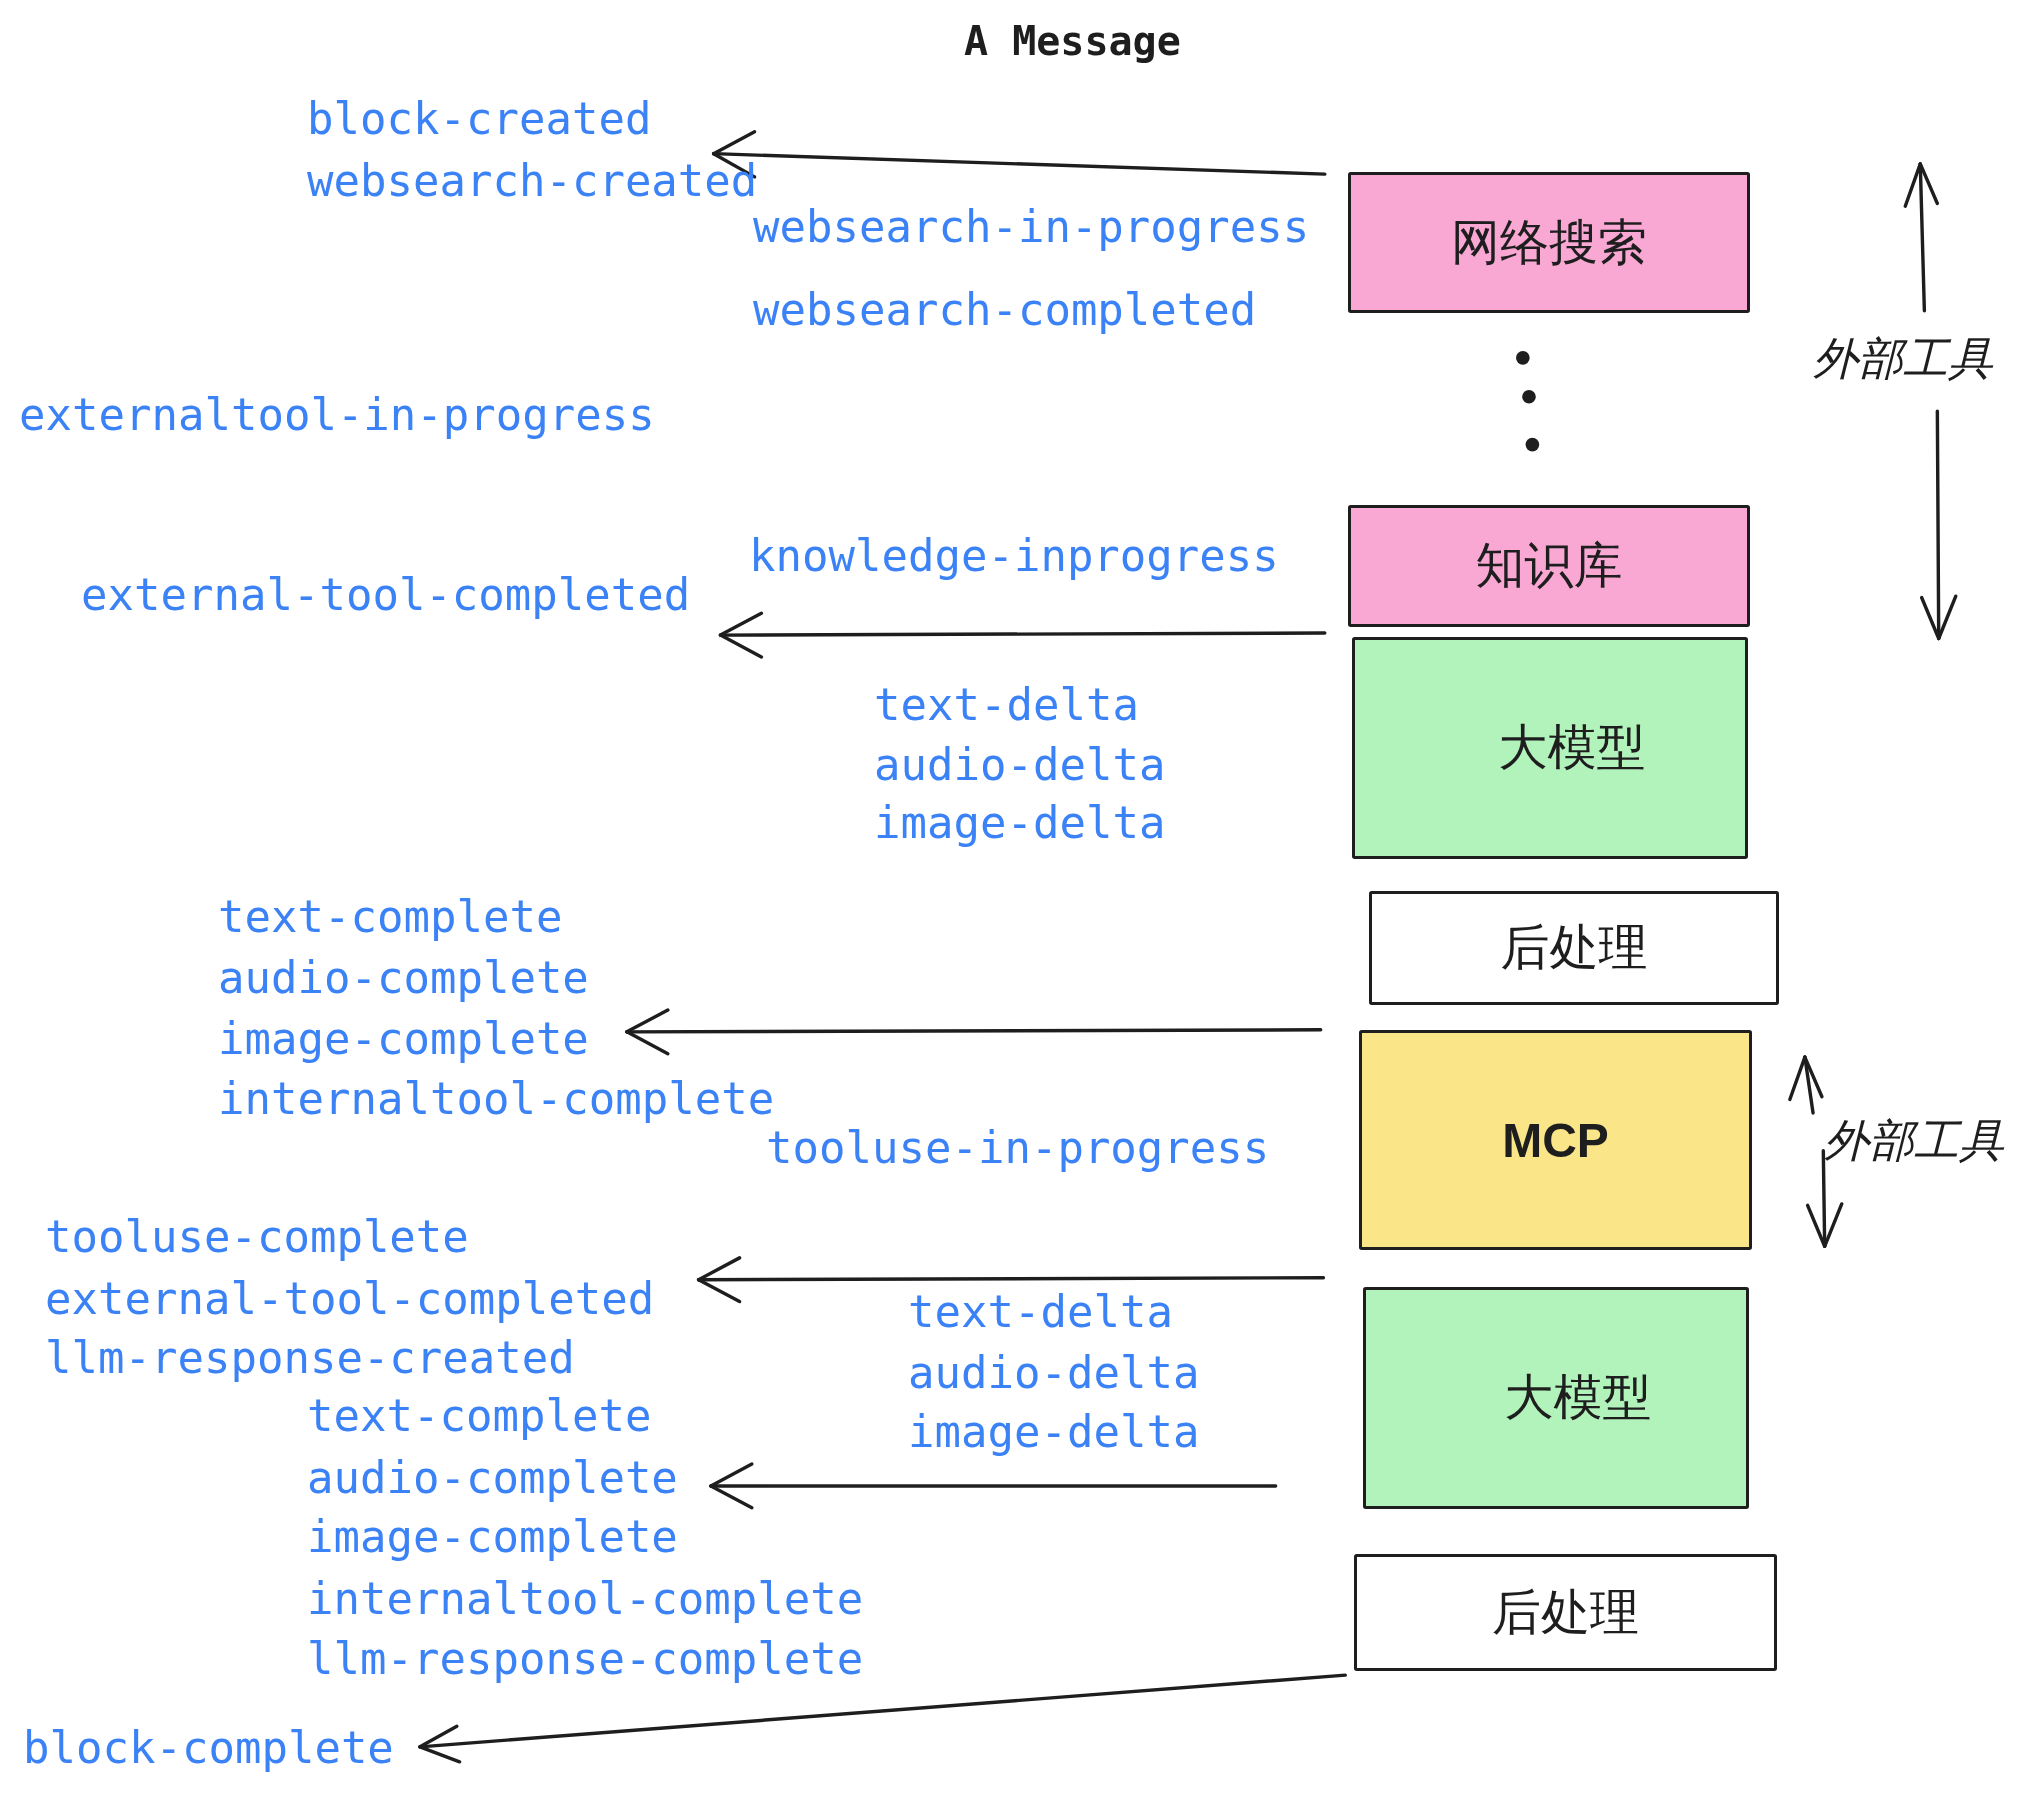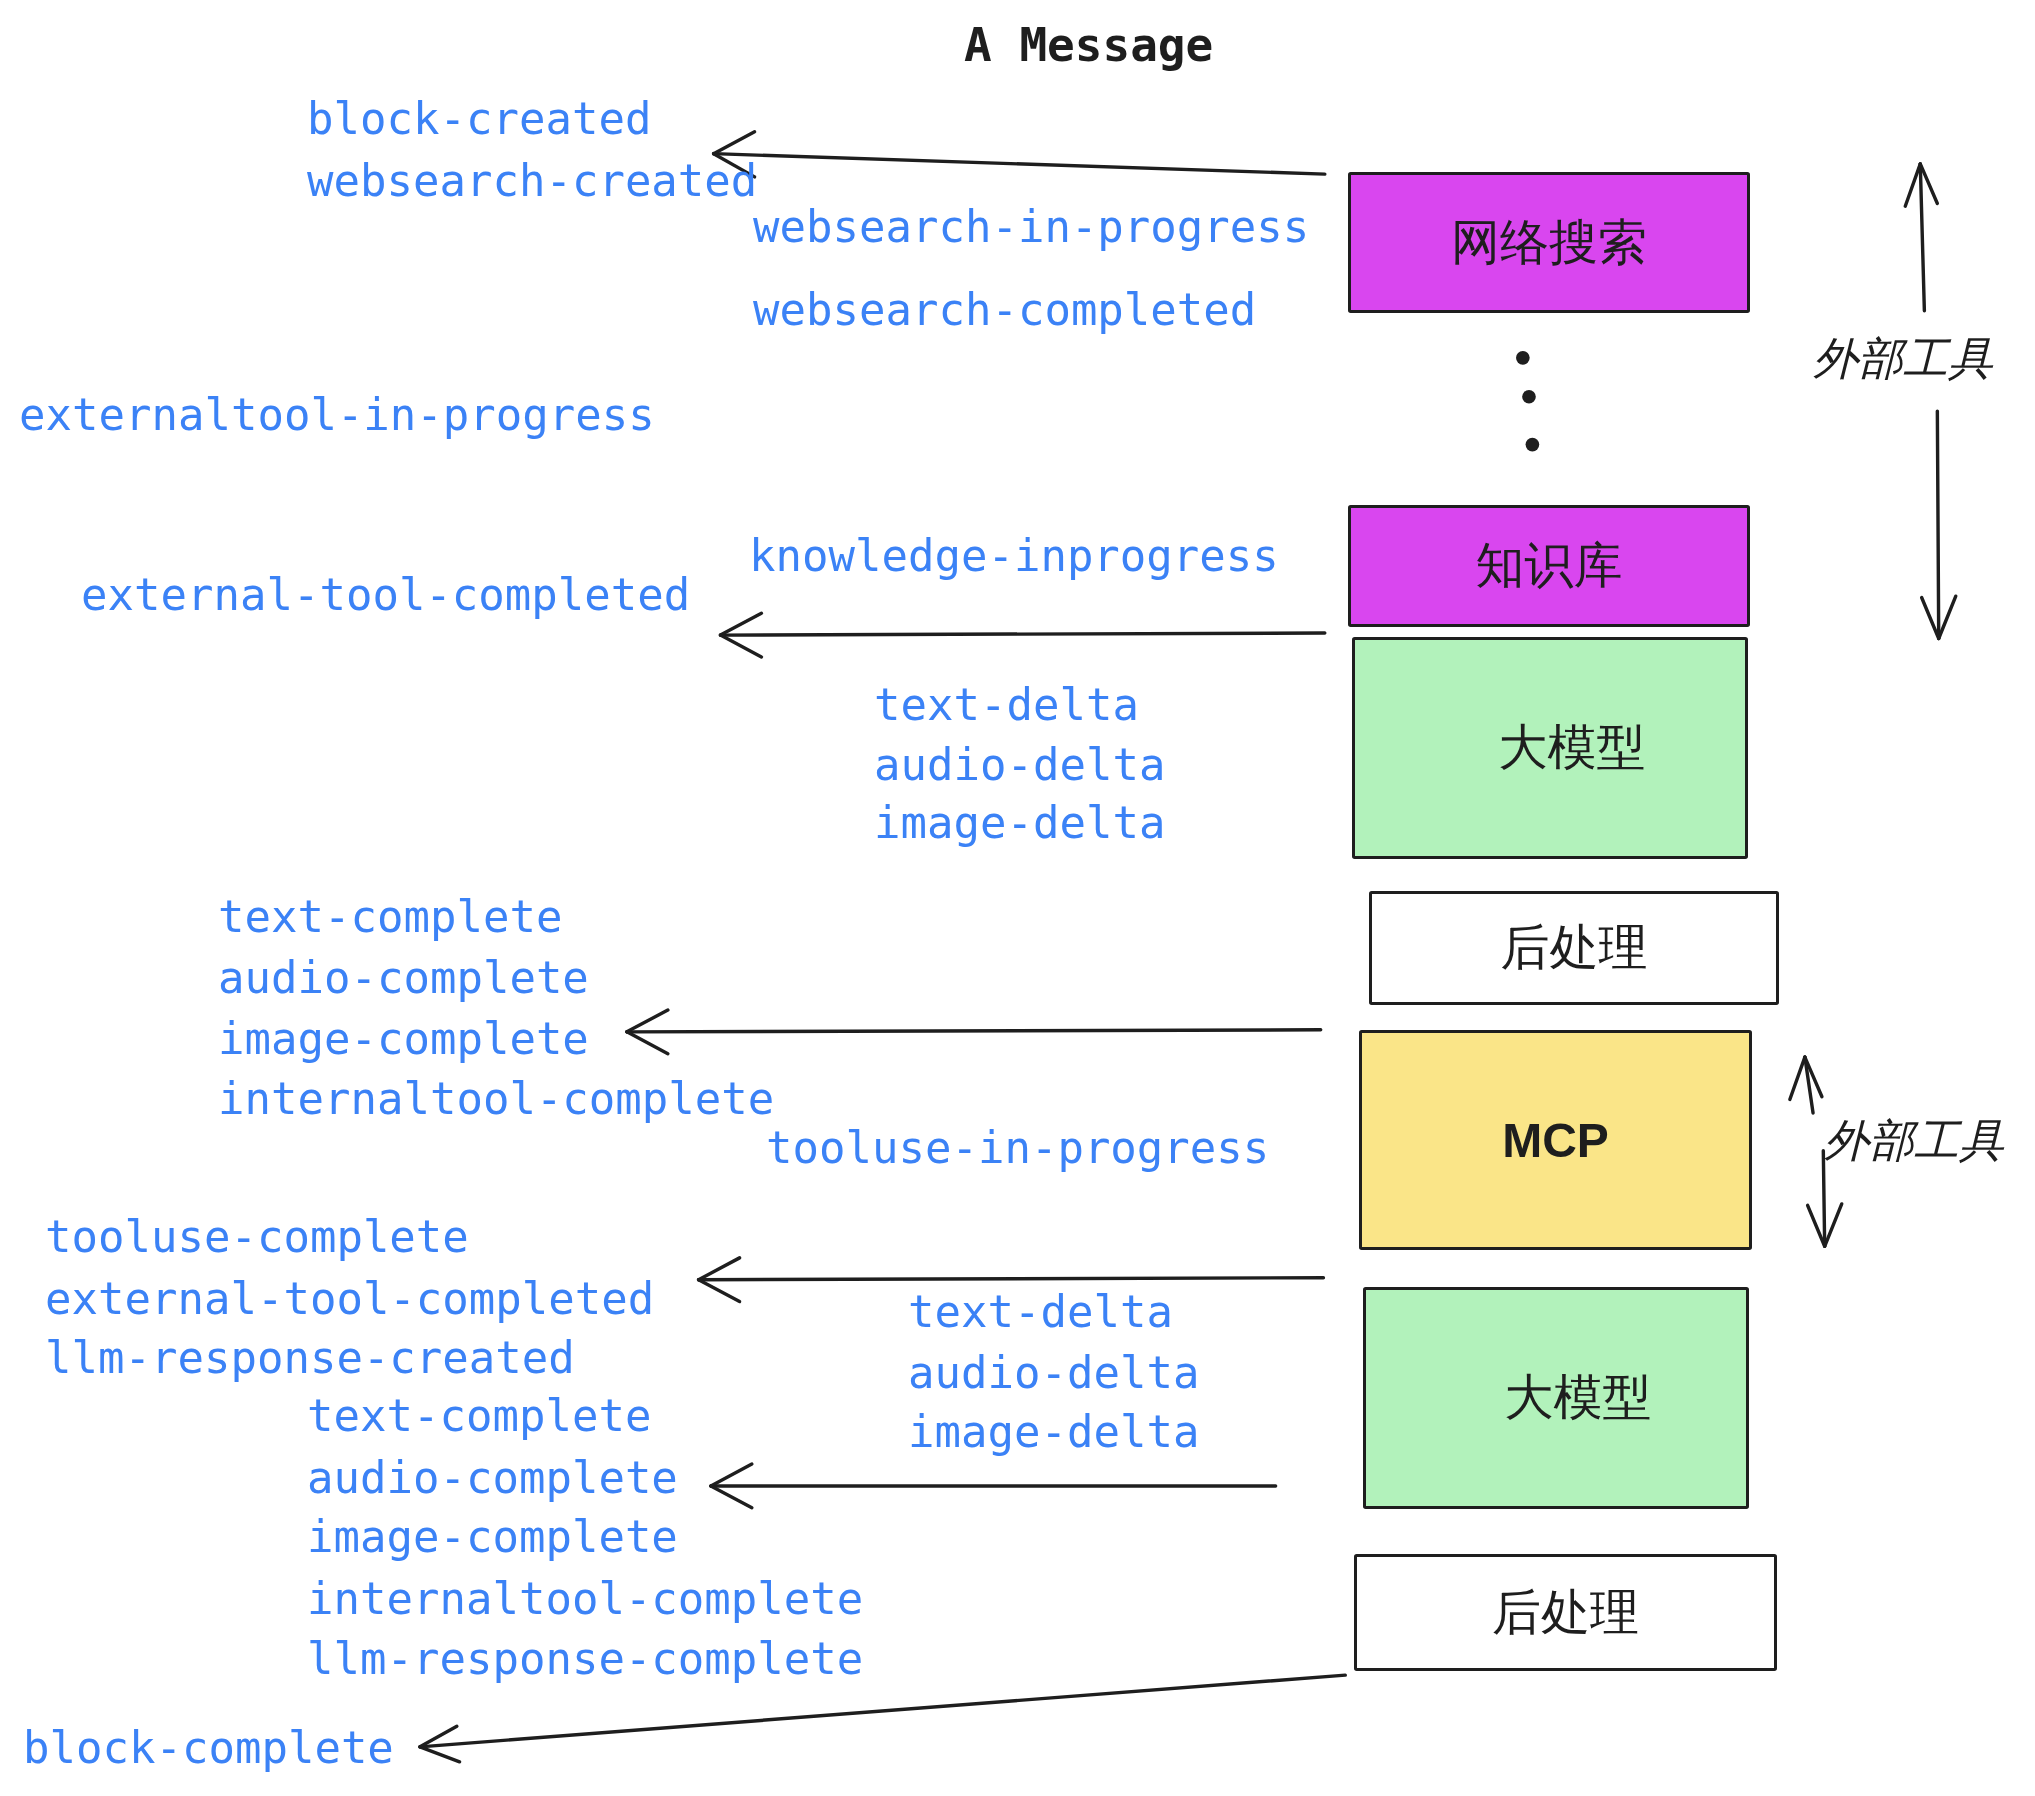--- a/index.html
+++ b/index.html
@@ -13,37 +13,37 @@
   }
   .ev{
     position:absolute;
     font-size:44px;
     line-height:1.05;
     white-space:nowrap;
     color:#3b82f6;
   }
   .title{
     position:absolute;
-    font-size:46px;
+    font-size:40px;
     font-weight:bold;
     white-space:nowrap;
   }
   .box{
     position:absolute;
     border:3.4px solid #1e1e1e;
     border-radius:2.7px;
     display:flex;
     align-items:center;
     justify-content:center;
     font-family:"DejaVu Sans", "Liberation Sans", sans-serif;
     font-size:49px;
     color:#1e1e1e;
     box-sizing:border-box;
   }
-  .box.pink{background:#d946ef;}
+  .box.pink{background:#f9a8d4;}
   .box.green{background:#b2f2bb;padding-left:44px;}
   .box.yellow{background:#fae588;}
   .box.white{background:#ffffff;}
   .box.mcp-font{font-family:Liberation Sans, sans-serif;font-weight:bold;font-size:48px;}
   .cjk{
     position:absolute;
     font-family:"DejaVu Sans", "Liberation Sans", sans-serif;
     font-size:45px;
     white-space:nowrap;
     color:#1e1e1e;

